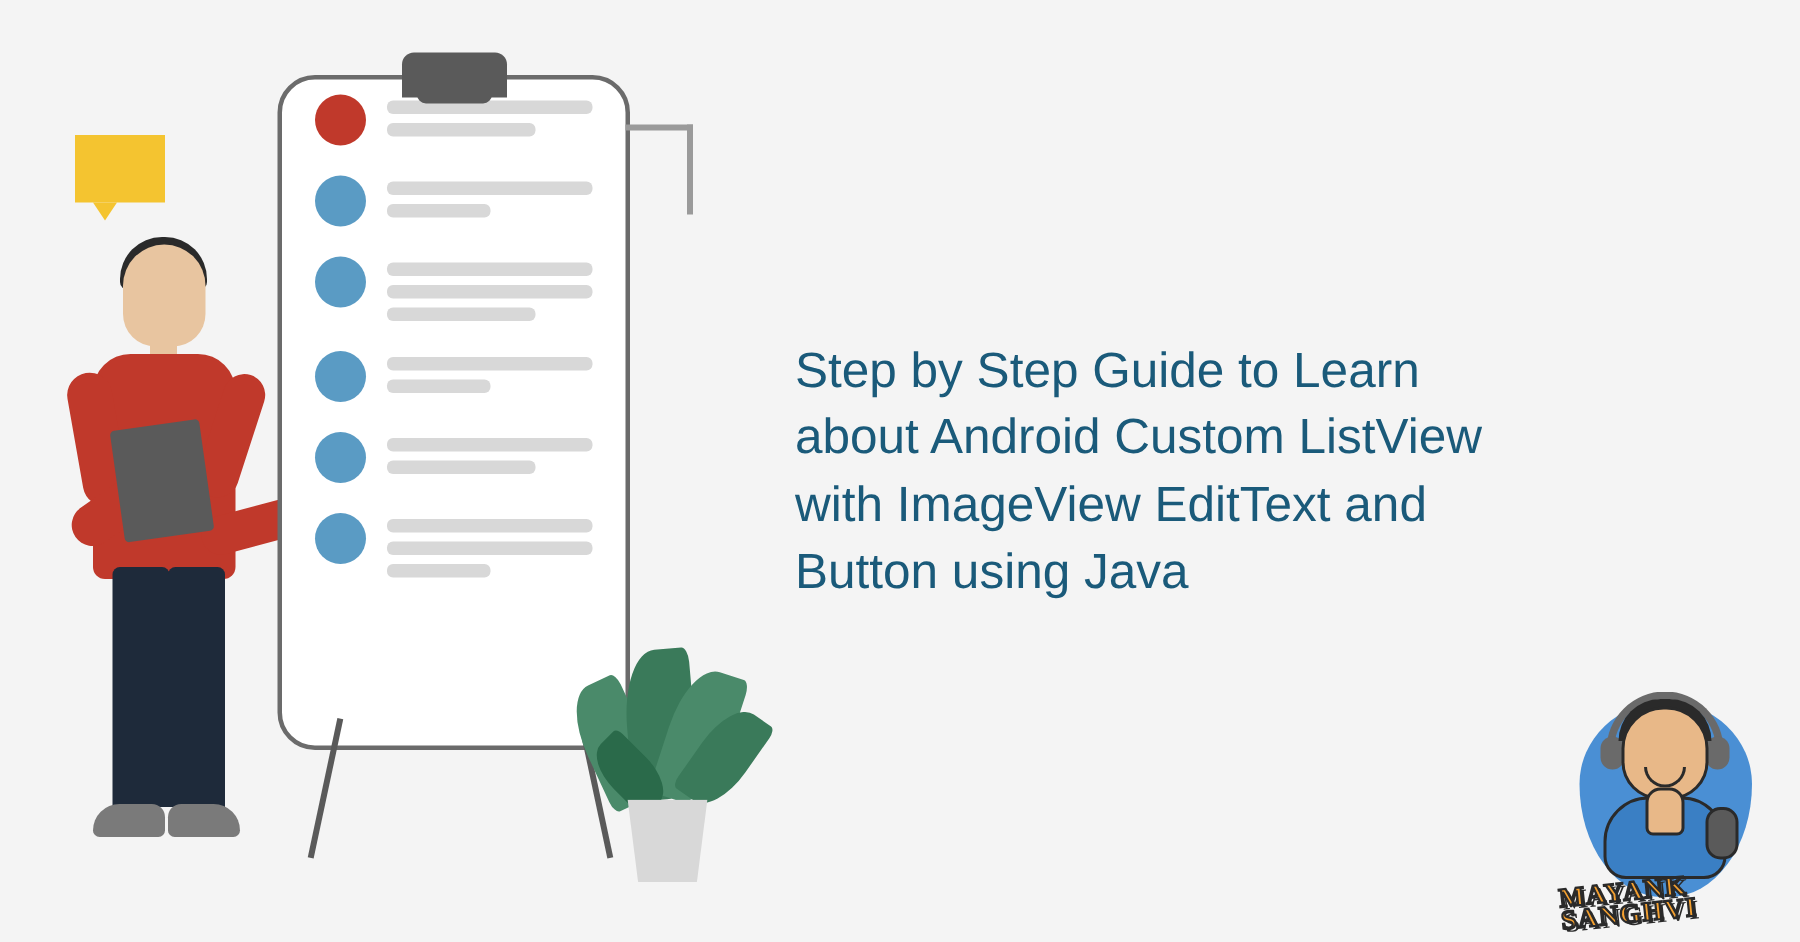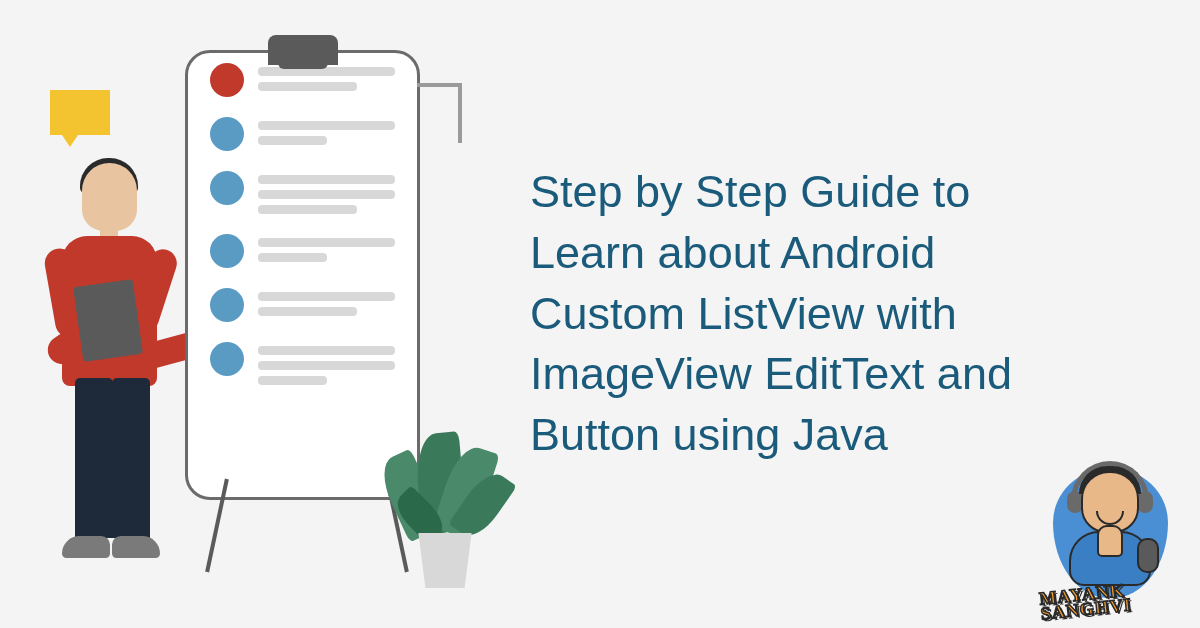--- a/index.html
+++ b/index.html
@@ -302,21 +302,21 @@
     .leaf2 { width: 45px; height: 100px; bottom: 55px; left: 28px; transform: rotate(-5deg); }
     .leaf3 { width: 42px; height: 90px; bottom: 52px; left: 55px; transform: rotate(18deg); background: #4a8a6a; }
     .leaf4 { width: 35px; height: 70px; bottom: 48px; left: 75px; transform: rotate(35deg); }
     .leaf5 { width: 30px; height: 55px; bottom: 45px; left: 15px; transform: rotate(-45deg); background: #2a6a4a; }
     .title-section {
       flex: 1;
       padding-right: 180px;
       padding-left: 30px;
     }
     .title {
-      font-size: 45px;
+      font-size: 33px;
       font-weight: 400;
       color: #1a5a7a;
       line-height: 1.35;
     }
     .logo {
       position: absolute;
       bottom: 15px;
       right: 25px;
       width: 130px;
       height: 150px;

